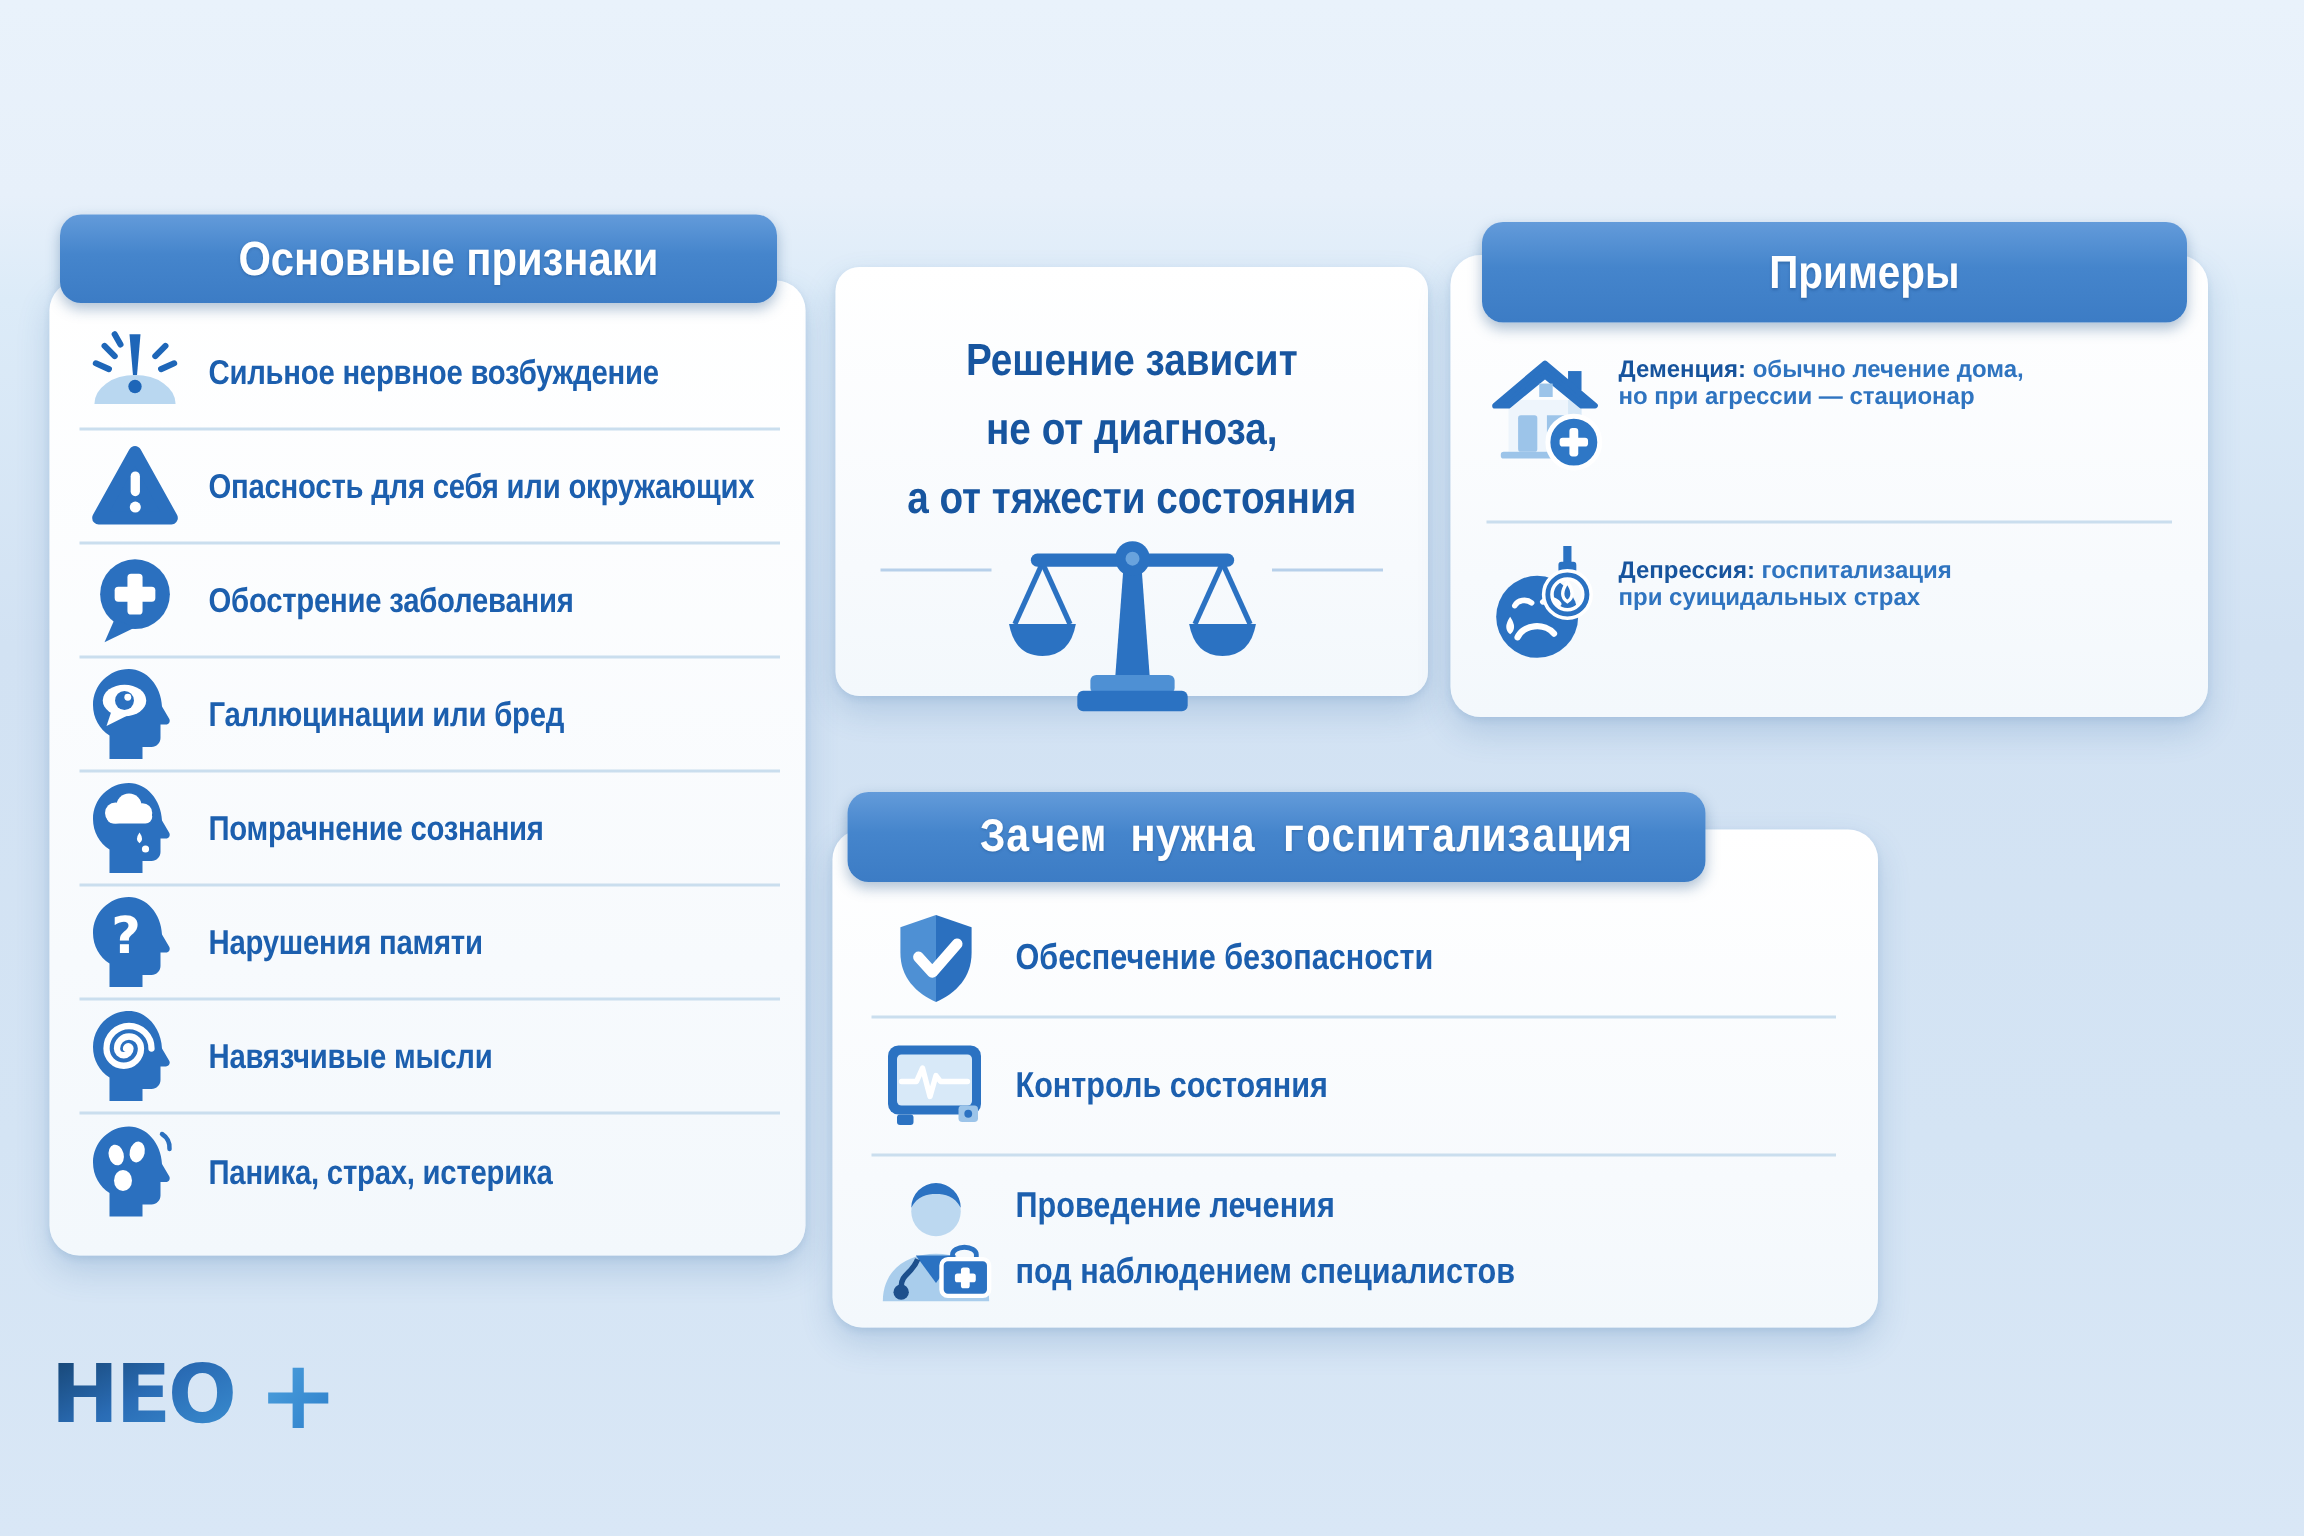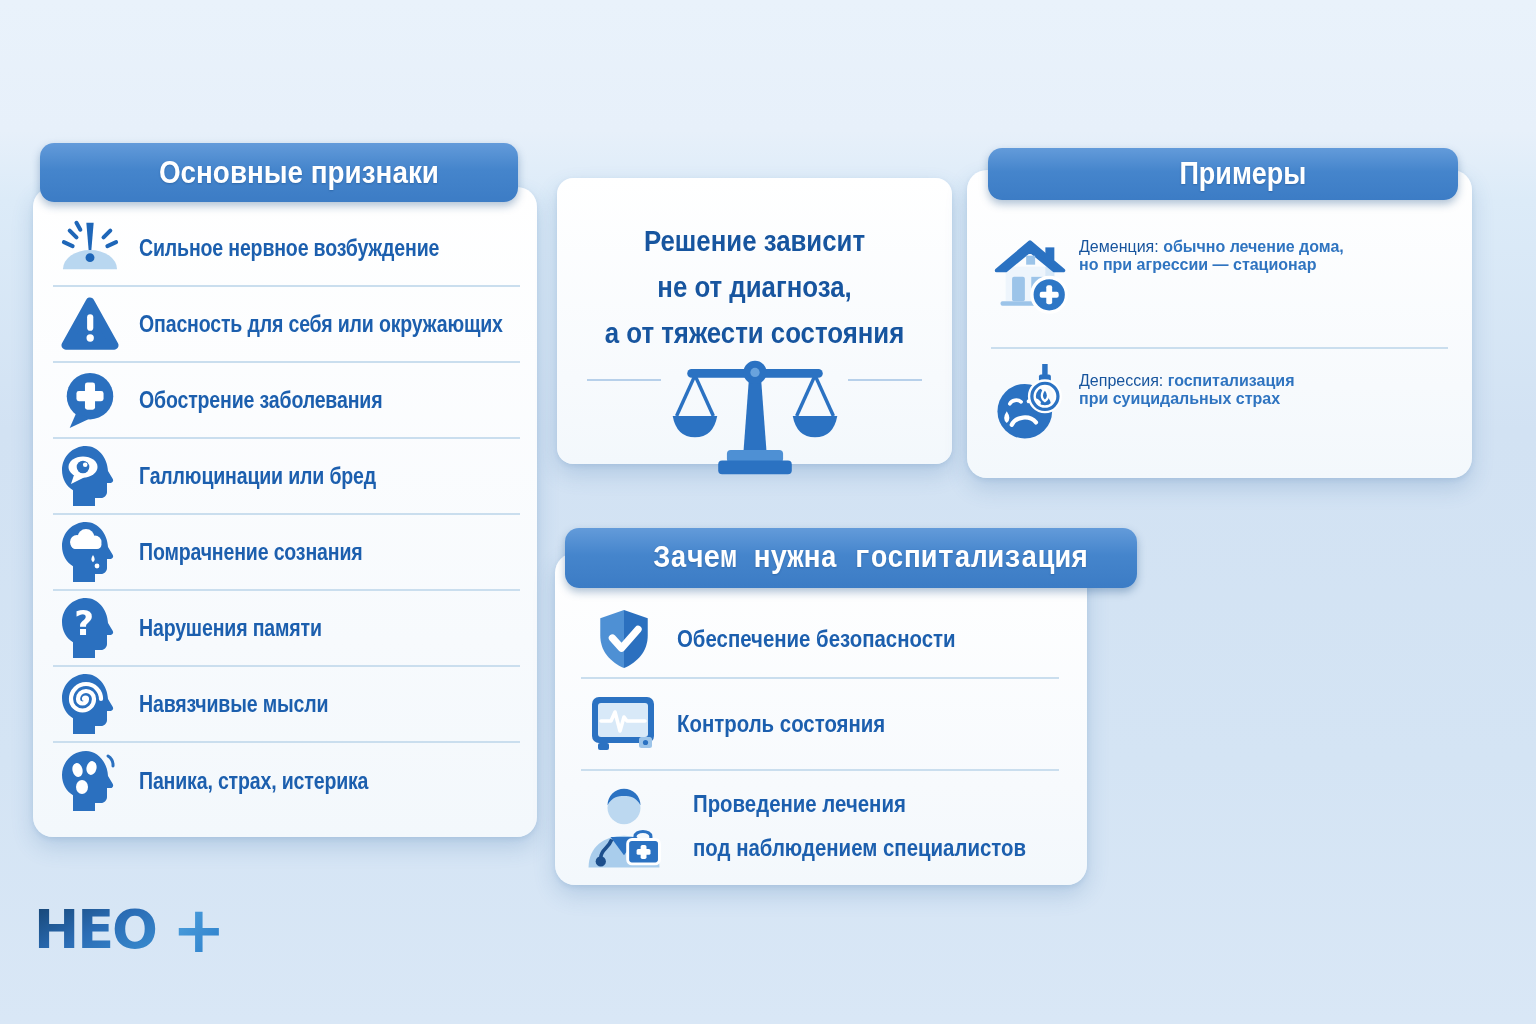--- a/index.html
+++ b/index.html
@@ -58,33 +58,33 @@
   .decision-lines{ padding-top:40px; }
   .decision-lines div{
     font-size:30px; font-weight:bold; color:#17559f; text-align:center;
     line-height:46px; transform:scaleX(.86); transform-origin:center; white-space:nowrap;
   }
   .scale-line{ position:absolute; top:201px; height:2px; width:74px; background:#b7d0ea; }
   .scale-line.left{ left:30px; } .scale-line.right{ right:30px; }
   #scale-svg{ position:absolute; left:50%; transform:translateX(-50%); top:178px; z-index:4; }
   
   #examples-card{ left:967px; top:170px; width:505px; height:308px; }
-  #examples-tab{ left:988px; top:148px; width:470px; height:52px; }
+  #examples-tab{ left:988px; top:148px; width:470px; height:67px; }
   #examples-tab span{ font-size:31px; }
   .erow{ position:absolute; }
-  .term{ font-weight:normal; color:#17549d; }
+  .term{ font-weight:bold; color:#17549d; }
   .rest{ font-weight:bold; color:#2f74c0; }
   .ediv{ position:absolute; left:24px; right:24px; top:177px; height:2px; background:#cadeee; }
   
-  #purpose-card{ left:555px; top:553px; width:532px; height:332px; }
+  #purpose-card{ left:555px; top:553px; width:697px; height:332px; }
   #purpose-tab{ left:565px; top:528px; width:572px; height:60px;font-family:Liberation Mono, monospace; }
   #purpose-tab span{ font-size:32px; }
   .purpose-rows{ padding-top:48px; }
   .prow{ display:flex; align-items:center; margin:0 28px 0 26px; border-bottom:2px solid #cadeee; }
-  .prow:last-child{ border-bottom:none;gap:16px; }
+  .prow:last-child{ border-bottom:none; }
   .prow .icn{ flex:0 0 86px; display:flex; align-items:center; justify-content:center; }
   .prow.r1{ height:78px; } .prow.r2{ height:92px; } .prow.r3{ height:110px; }
   .plabel{ font-size:24px; font-weight:bold; color:#1c5fae; white-space:nowrap;
       transform:scaleX(.85); transform-origin:left center; display:inline-block; margin-left:10px;
       line-height:44px; }
   
   #logo{ position:absolute; left:34px; top:898px; }
 </style>
 </head>
 <body>

